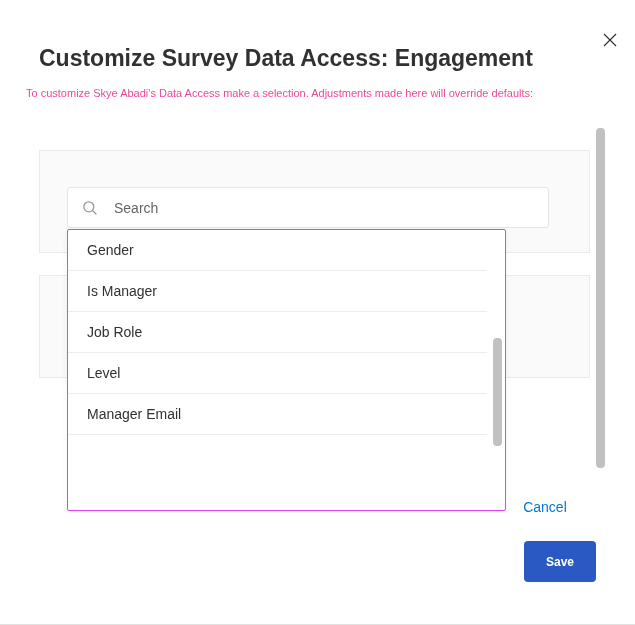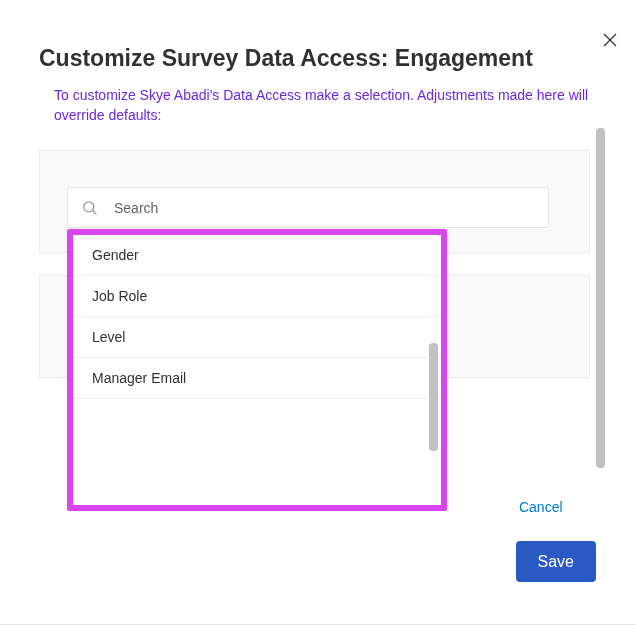--- a/index.html
+++ b/index.html
@@ -40,24 +40,24 @@
       top: 45px;
       left: 39px;
       font-size: 23px;
       font-weight: 600;
       color: #323130;
     }
 
     .dialog-description {
       position: absolute;
       top: 86px;
-      left: 54px;
+      left: 26px;
       right: 40px;
-      font-size: 14px;
-      color: #6d28d9;
+      font-size: 11px;
+      color: #ec4899;
       line-height: 1.4;
     }
 
     .content-scroll-area {
       position: absolute;
       top: 128px;
       left: 39px;
       right: 30px;
       height: 384px;
       overflow: hidden;
@@ -139,24 +139,24 @@
     }
 
     .search-input::placeholder {
       color: #646464;
     }
 
     .dropdown-panel {
       position: absolute;
       top: 101px;
       left: 28px;
-      width: 380px;
+      width: 439px;
       height: 282px;
       background: #fff;
-      border: 6px solid #d946ef;
+      border: 1px solid #d946ef;
       box-shadow: 0 2px 6px rgba(0,0,0,0.06);
       border-radius: 2px;
       overflow: hidden;
     }
 
     .dropdown-list {
       list-style: none;
       height: 100%;
       overflow: hidden;
     }
@@ -209,22 +209,22 @@
       cursor: pointer;
       font-family: inherit;
       padding: 6px 4px;
     }
 
     .save-btn {
       background: #2b59c3;
       color: #fff;
       border: none;
       border-radius: 4px;
-      font-size: 16px;
-      font-weight: 400;
+      font-size: 12px;
+      font-weight: 700;
       height: 41px;
       padding: 0 22px;
       cursor: pointer;
       font-family: inherit;
       margin-left: 30px;
     }
   </style>
 </head>
 <body>
 
@@ -252,20 +252,21 @@
       </span>
       <input type="text" class="search-input" placeholder="Search" style="">
     </div>
   </div>
 
   <div class="section-panel panel-2"></div>
 
   <div class="dropdown-panel">
     <ul class="dropdown-list">
       <li class="dropdown-item">Gender</li>
+      <li class="dropdown-item">Is Manager</li>
       <li class="dropdown-item">Job Role</li>
       <li class="dropdown-item">Level</li>
       <li class="dropdown-item">Manager Email</li>
     </ul>
     <div class="dropdown-scroll-track">
       <div class="dropdown-scroll-thumb"></div>
     </div>
   </div>
 
 </div>

